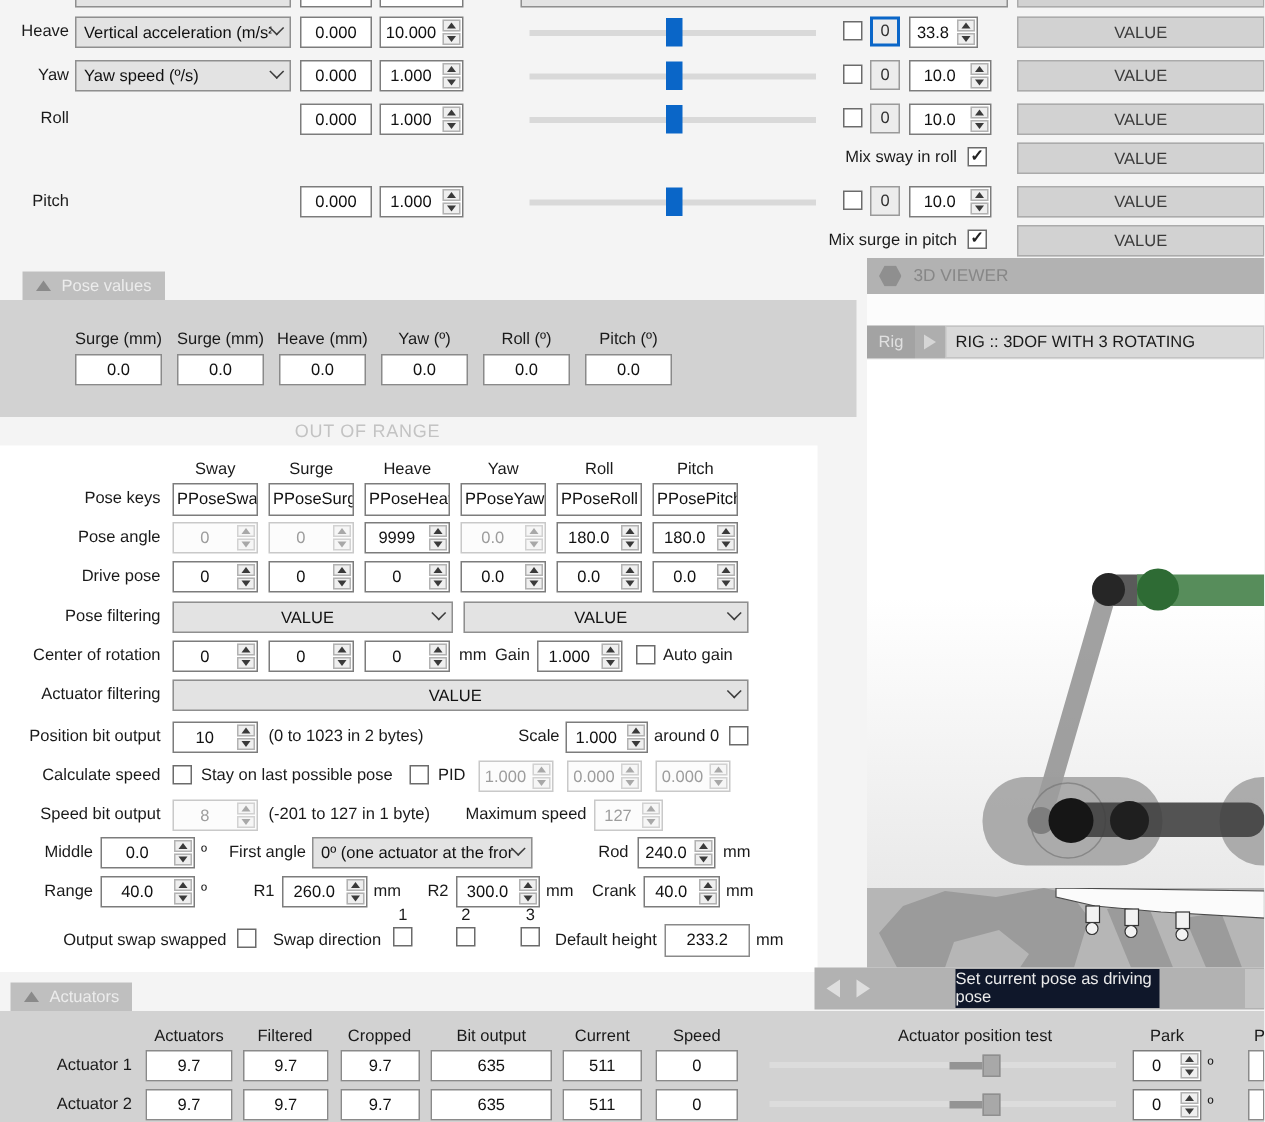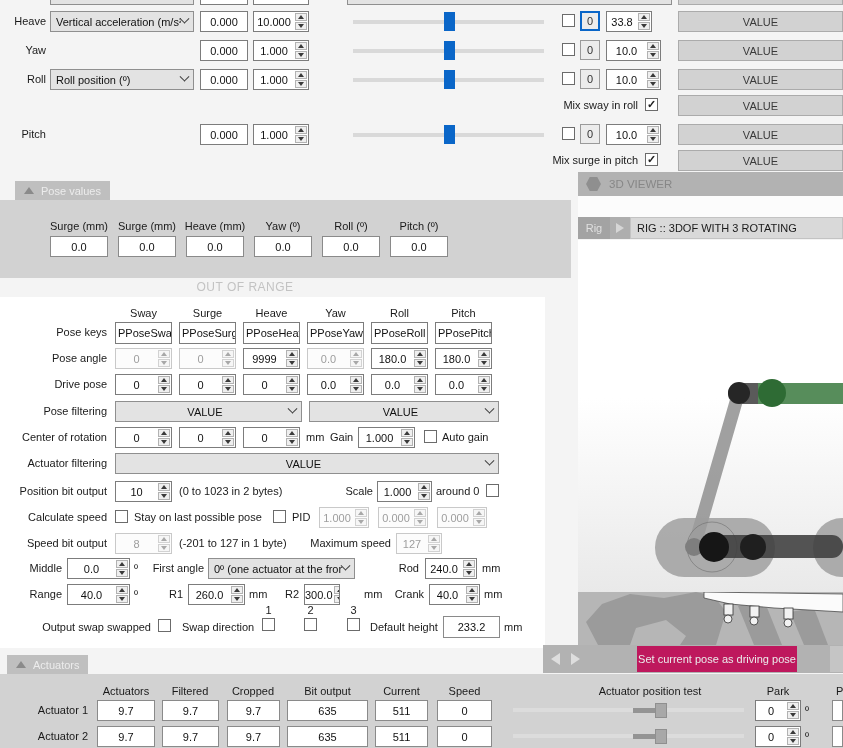--- a/index.html
+++ b/index.html
@@ -89,20 +89,24 @@
       <span class="ud">
         <i class="u"></i>
         <i class="d"></i>
       </span>
     </div>
   <div class="valuebtn" style="left:678px;top:11px;width:165px;height:21px">
       <span>VALUE</span>
     </div>
 
   <div class="lbl r" style="left:0;top:44px;width:46px">Yaw</div>
+  <div class="dd" style="left:50px;top:40px;width:144px;height:21px">
+      <span class="ddt">Yaw speed (º/s)</span>
+      <i class="chev"></i>
+    </div>
   <div class="box" style="left:200px;top:40px;width:48px;height:21px">
       <span>0.000</span>
     </div>
   <div class="spin" style="left:253px;top:40px;width:56px;height:21px">
       <span class="v">1.000</span>
       <span class="ud">
         <i class="u"></i>
         <i class="d"></i>
       </span>
     </div>
@@ -119,24 +123,20 @@
       <span class="ud">
         <i class="u"></i>
         <i class="d"></i>
       </span>
     </div>
   <div class="valuebtn" style="left:678px;top:40px;width:165px;height:21px">
       <span>VALUE</span>
     </div>
 
   <div class="lbl r" style="left:0;top:73px;width:46px">Roll</div>
-  <div class="dd" style="left:50px;top:69px;width:144px;height:21px">
-      <span class="ddt">Roll position (º)</span>
-      <i class="chev"></i>
-    </div>
   <div class="box" style="left:200px;top:69px;width:48px;height:21px">
       <span>0.000</span>
     </div>
   <div class="spin" style="left:253px;top:69px;width:56px;height:21px">
       <span class="v">1.000</span>
       <span class="ud">
         <i class="u"></i>
         <i class="d"></i>
       </span>
     </div>
@@ -500,21 +500,21 @@
   <div class="lbl r" style="left:160px;top:588px;width:23px">R1</div>
   <div class="spin" style="left:188px;top:584px;width:57px;height:21px">
       <span class="v">260.0</span>
       <span class="ud">
         <i class="u"></i>
         <i class="d"></i>
       </span>
     </div>
   <div class="lbl" style="left:249px;top:588px">mm</div>
   <div class="lbl r" style="left:271px;top:588px;width:28px">R2</div>
-  <div class="spin" style="left:304px;top:584px;width:36px;height:21px">
+  <div class="spin" style="left:304px;top:584px;width:56px;height:21px">
       <span class="v">300.0</span>
       <span class="ud">
         <i class="u"></i>
         <i class="d"></i>
       </span>
     </div>
   <div class="lbl" style="left:364px;top:588px">mm</div>
   <div class="lbl r" style="left:385px;top:588px;width:39px">Crank</div>
   <div class="spin" style="left:429px;top:584px;width:51px;height:21px">
       <span class="v">40.0</span>
@@ -585,21 +585,21 @@
         <circle cx="176" cy="29" r="4"></circle>
         <rect x="206" y="16" width="9" height="11"></rect>
         <circle cx="210" cy="31" r="4"></circle>
       </g>
     </svg>
   </div>
 
   <div class="abs" style="left:543px;top:645px;width:300px;height:28px;background:#b2b2b2">
     <i class="tri-left-b" style="left:8px;top:8px"></i>
     <i class="tri-right-b" style="left:28px;top:8px"></i>
-    <div class="abs" style="left:94px;top:1px;width:160px;height:26px;background:#be185d;display:flex;align-items:center;justify-content:center;color:#ebebeb">
+    <div class="abs" style="left:94px;top:1px;width:136px;height:26px;background:#0f172a;display:flex;align-items:center;justify-content:center;color:#ebebeb">
         <span>Set current pose as driving pose</span>
       </div>
     <div class="abs" style="left:287px;top:1px;width:13px;height:26px;background:#c5c5c5"></div>
   </div>
 
   <div class="tab" style="left:7px;top:655px">
       <span>Actuators</span>
     </div>
   <div class="panel" style="left:0;top:674px;width:843px;height:74px"></div>
 

